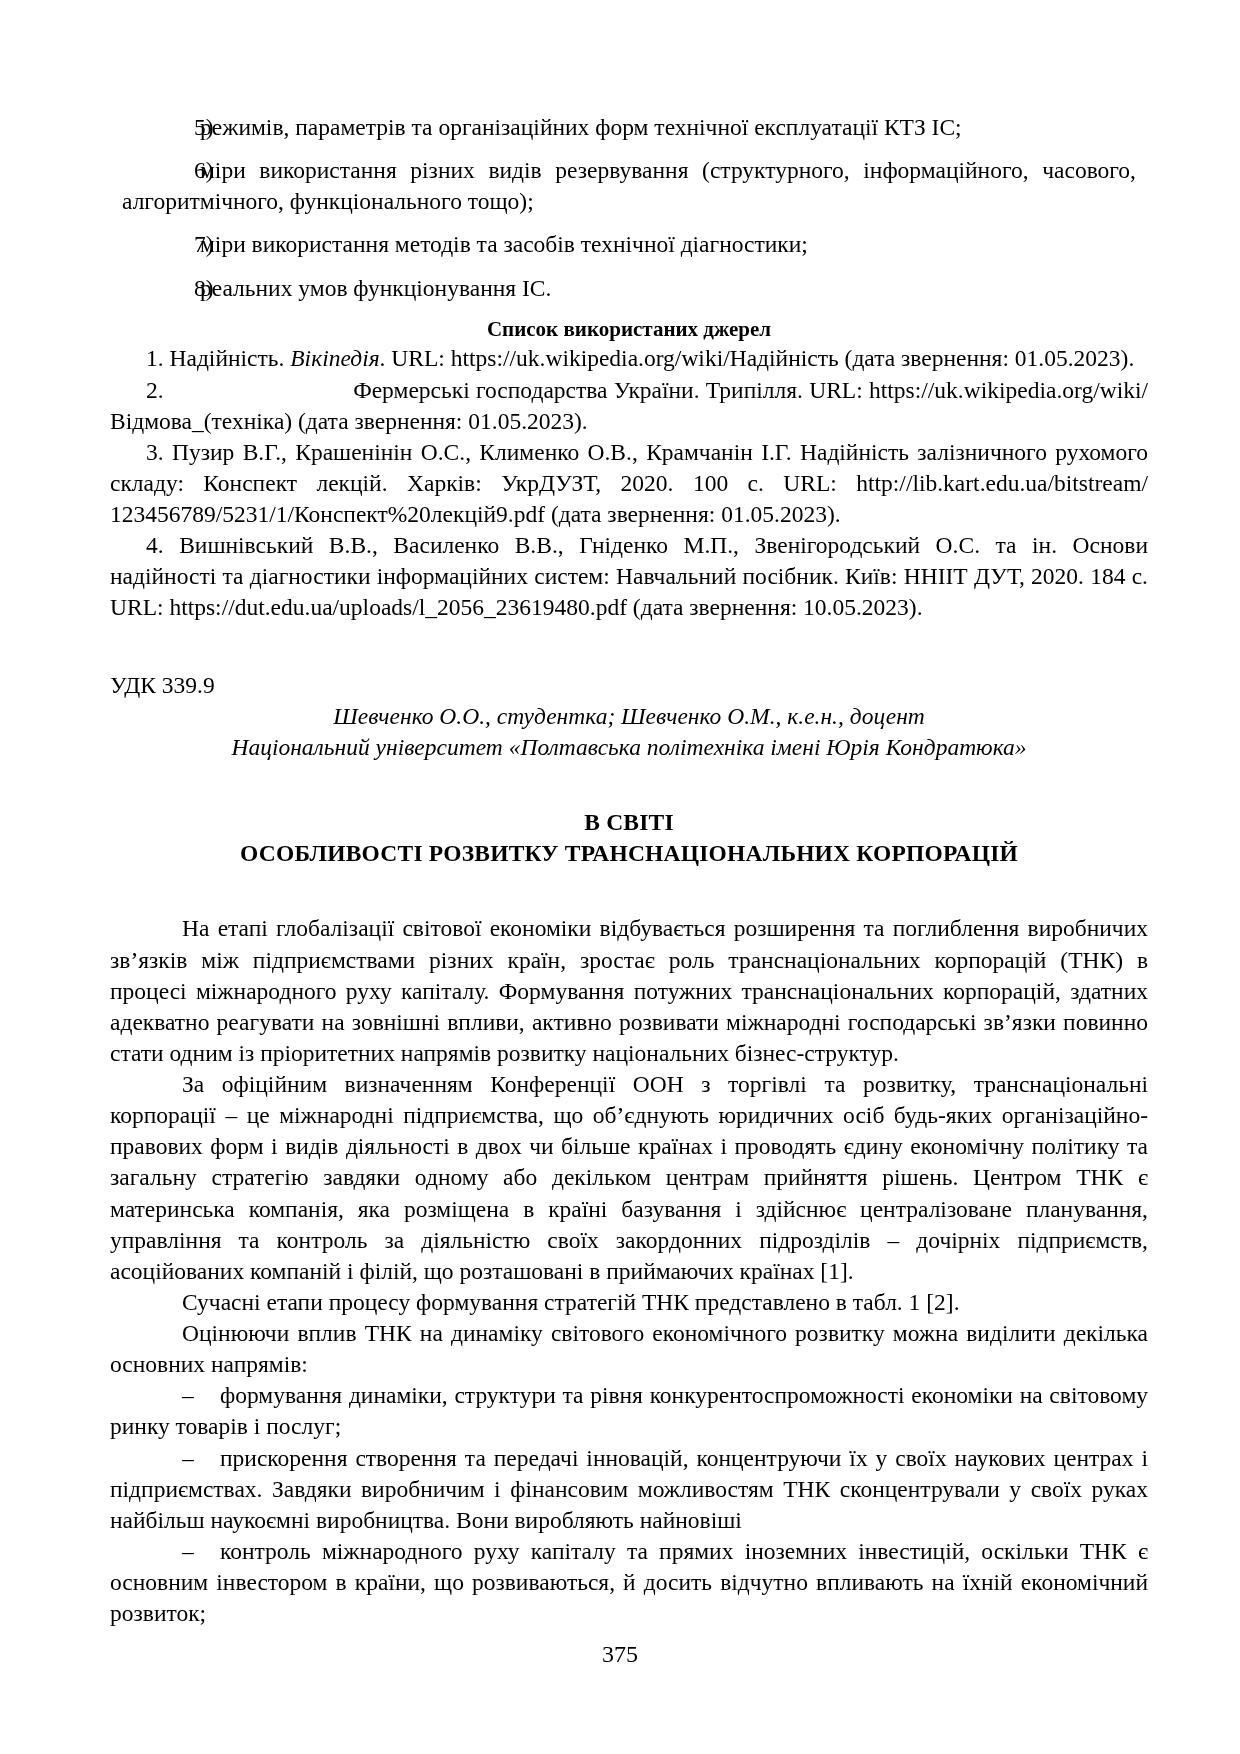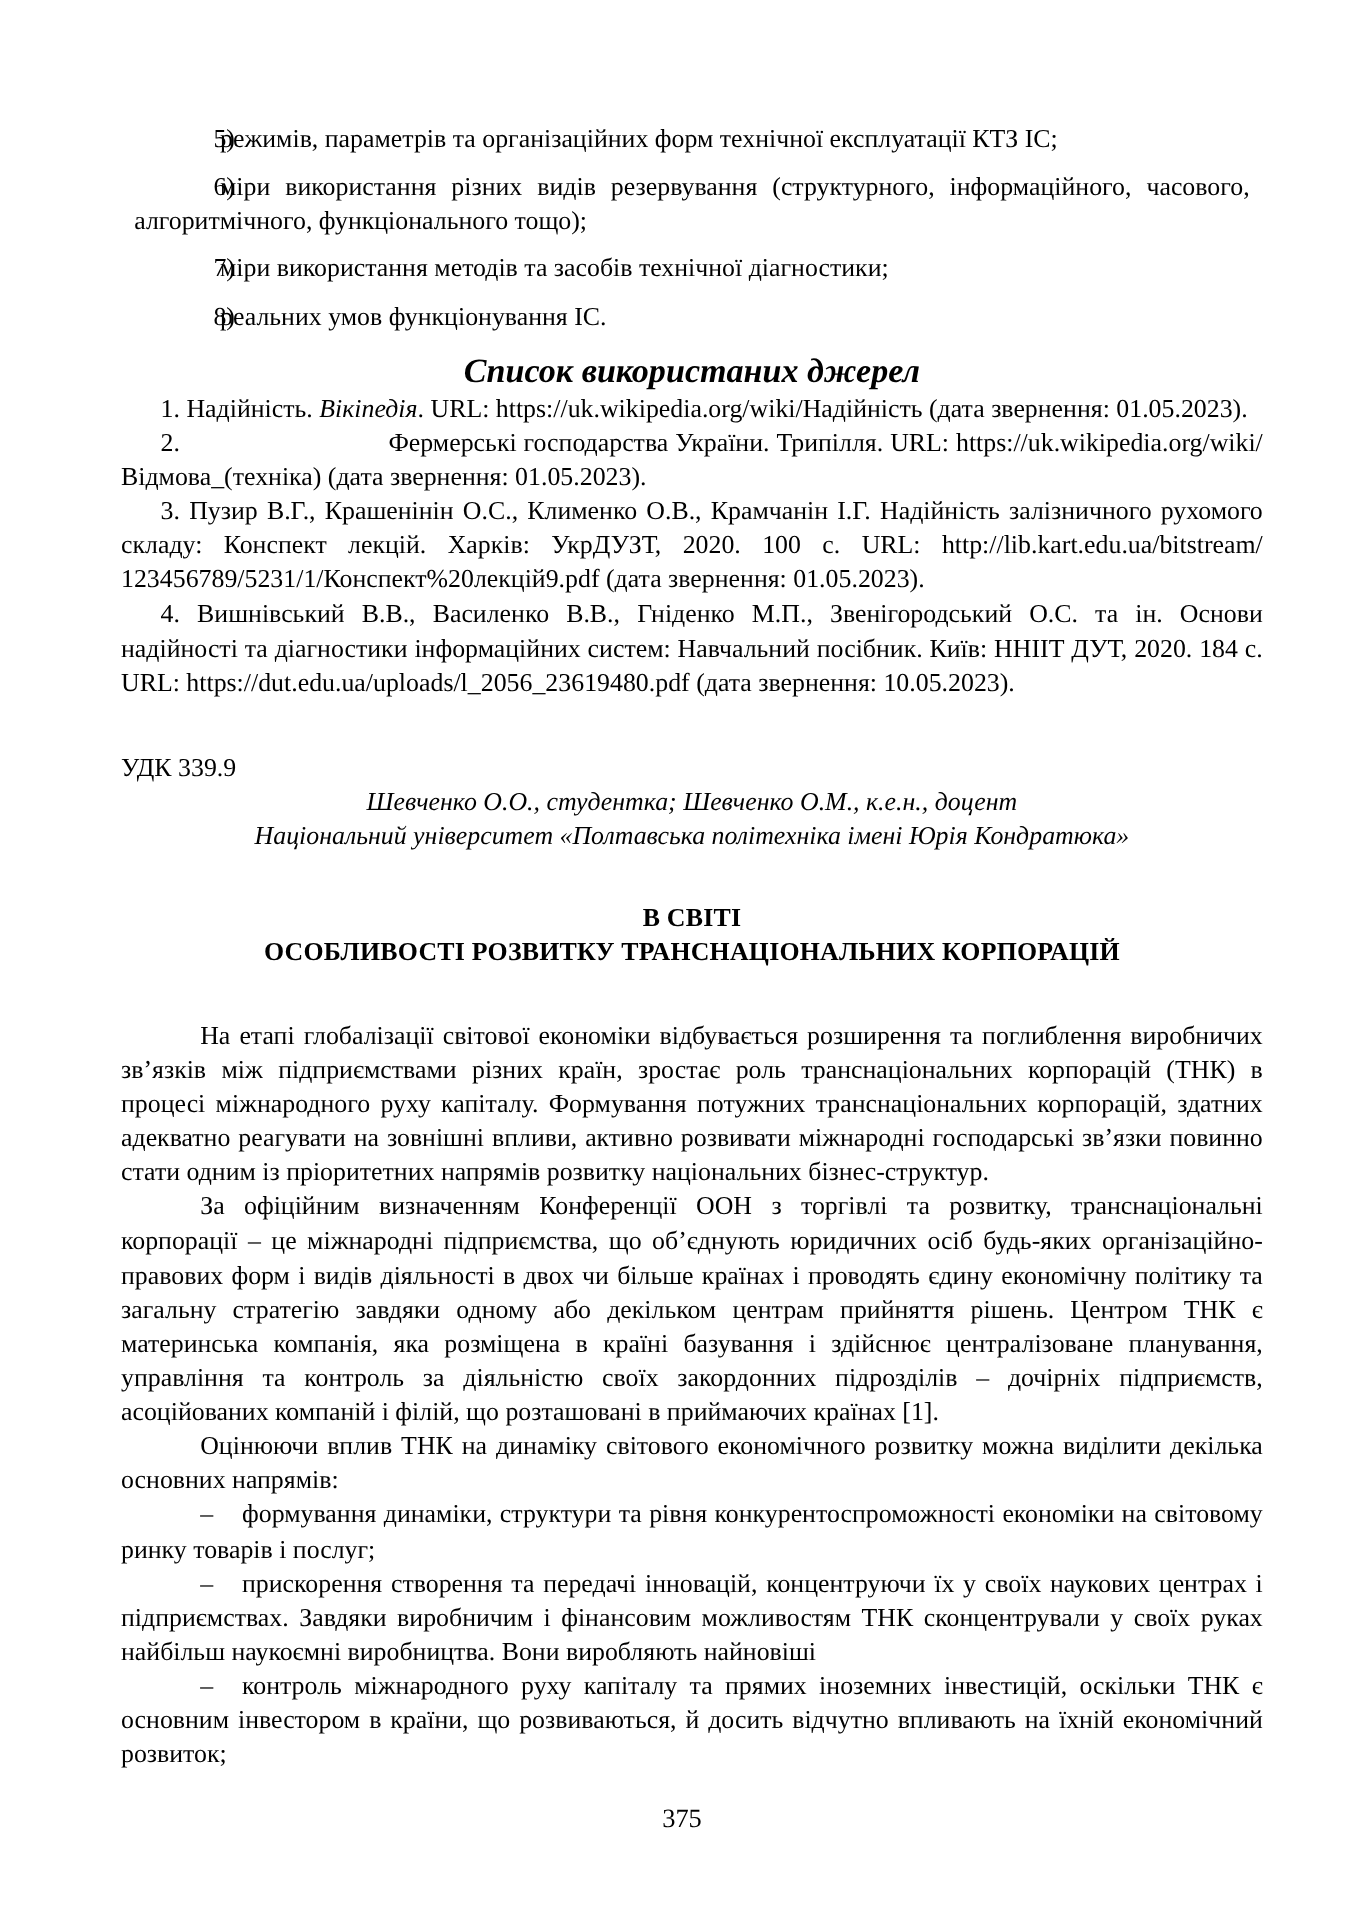--- a/index.html
+++ b/index.html
@@ -54,23 +54,22 @@
     text-align: justify;
   }
   p.para.nojust {
     text-align: left;
   }
 
   .section-heading {
     margin: 0;
     font-weight: bold;
     text-align: center;
-    font-size: 31px;
+    font-size: 21px;
     line-height: 1.325;
-    font-style: italic;
   }
 
   .ref-item {
     margin: 0;
     text-indent: 36px;
     text-align: justify;
   }
 
   .udc {
     margin: 0;
@@ -155,20 +154,21 @@
 
     <div class="spacer-md"></div>
 
     <p class="title">В СВІТІ</p>
     <p class="title">ОСОБЛИВОСТІ РОЗВИТКУ ТРАНСНАЦІОНАЛЬНИХ КОРПОРАЦІЙ</p>
 
     <div class="spacer-md"></div>
 
     <p class="para">На етапі глобалізації світової економіки відбувається розширення та поглиблення виробничих зв’язків між підприємствами різних країн, зростає роль транснаціональних корпорацій (ТНК) в процесі міжнародного руху капіталу. Формування потужних транснаціональних корпорацій, здатних адекватно реагувати на зовнішні впливи, активно розвивати міжнародні господарські зв’язки повинно стати одним із пріоритетних напрямів розвитку національних бізнес-структур.</p>
     <p class="para">За офіційним визначенням Конференції ООН з торгівлі та розвитку, транснаціональні корпорації – це міжнародні підприємства, що об’єднують юридичних осіб будь-яких організаційно-правових форм і видів діяльності в двох чи більше країнах і проводять єдину економічну політику та загальну стратегію завдяки одному або декільком центрам прийняття рішень. Центром ТНК є материнська компанія, яка розміщена в країні базування і здійснює централізоване планування, управління та контроль за діяльністю своїх закордонних підрозділів – дочірніх підприємств, асоційованих компаній і філій, що розташовані в приймаючих країнах [1].</p>
+    <p class="para nojust">Сучасні етапи процесу формування стратегій ТНК представлено в табл. 1 [2].</p>
     <p class="para">Оцінюючи вплив ТНК на динаміку світового економічного розвитку можна виділити декілька основних напрямів:</p>
 
     <p class="dash-item"><span class="dash">–</span><span>формування динаміки, структури та рівня конкурентоспроможності економіки на світовому ринку товарів і послуг;</span></p>
     <p class="dash-item"><span class="dash">–</span><span>прискорення створення та передачі інновацій, концентруючи їх у своїх наукових центрах і підприємствах. Завдяки виробничим і фінансовим можливостям ТНК сконцентрували у своїх руках найбільш наукоємні виробництва. Вони виробляють найновіші</span></p>
     <p class="dash-item"><span class="dash">–</span><span>контроль міжнародного руху капіталу та прямих іноземних інвестицій, оскільки ТНК є основним інвестором в країни, що розвиваються, й досить відчутно впливають на їхній економічний розвиток;</span></p>
 
   </div>
 
   <div class="page-number">375</div>
 </div>

